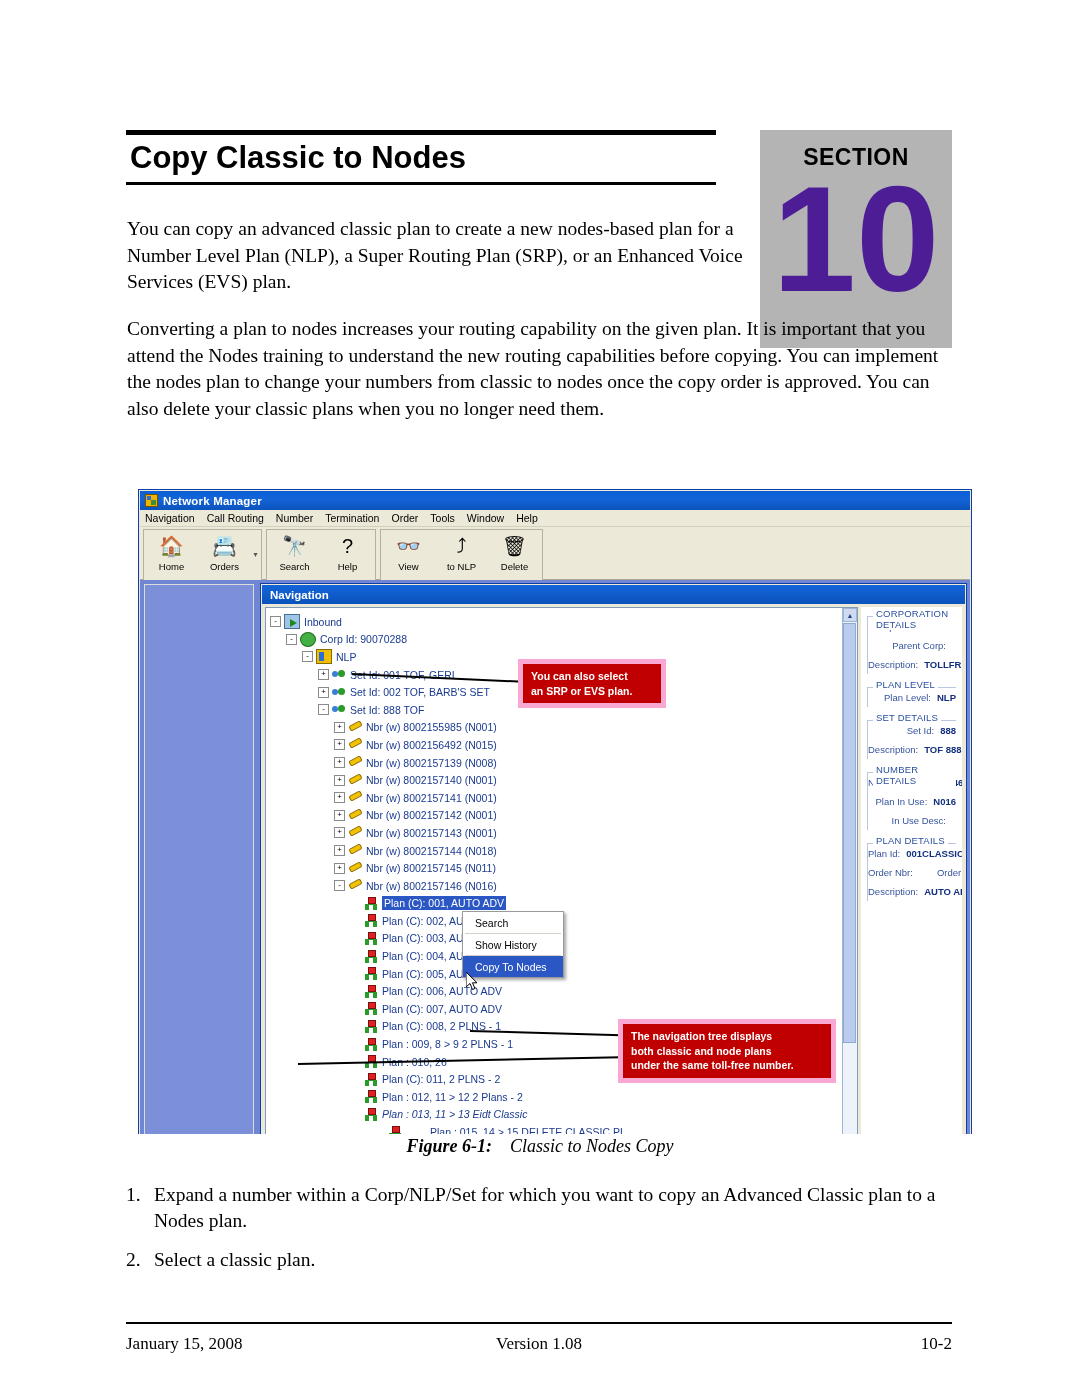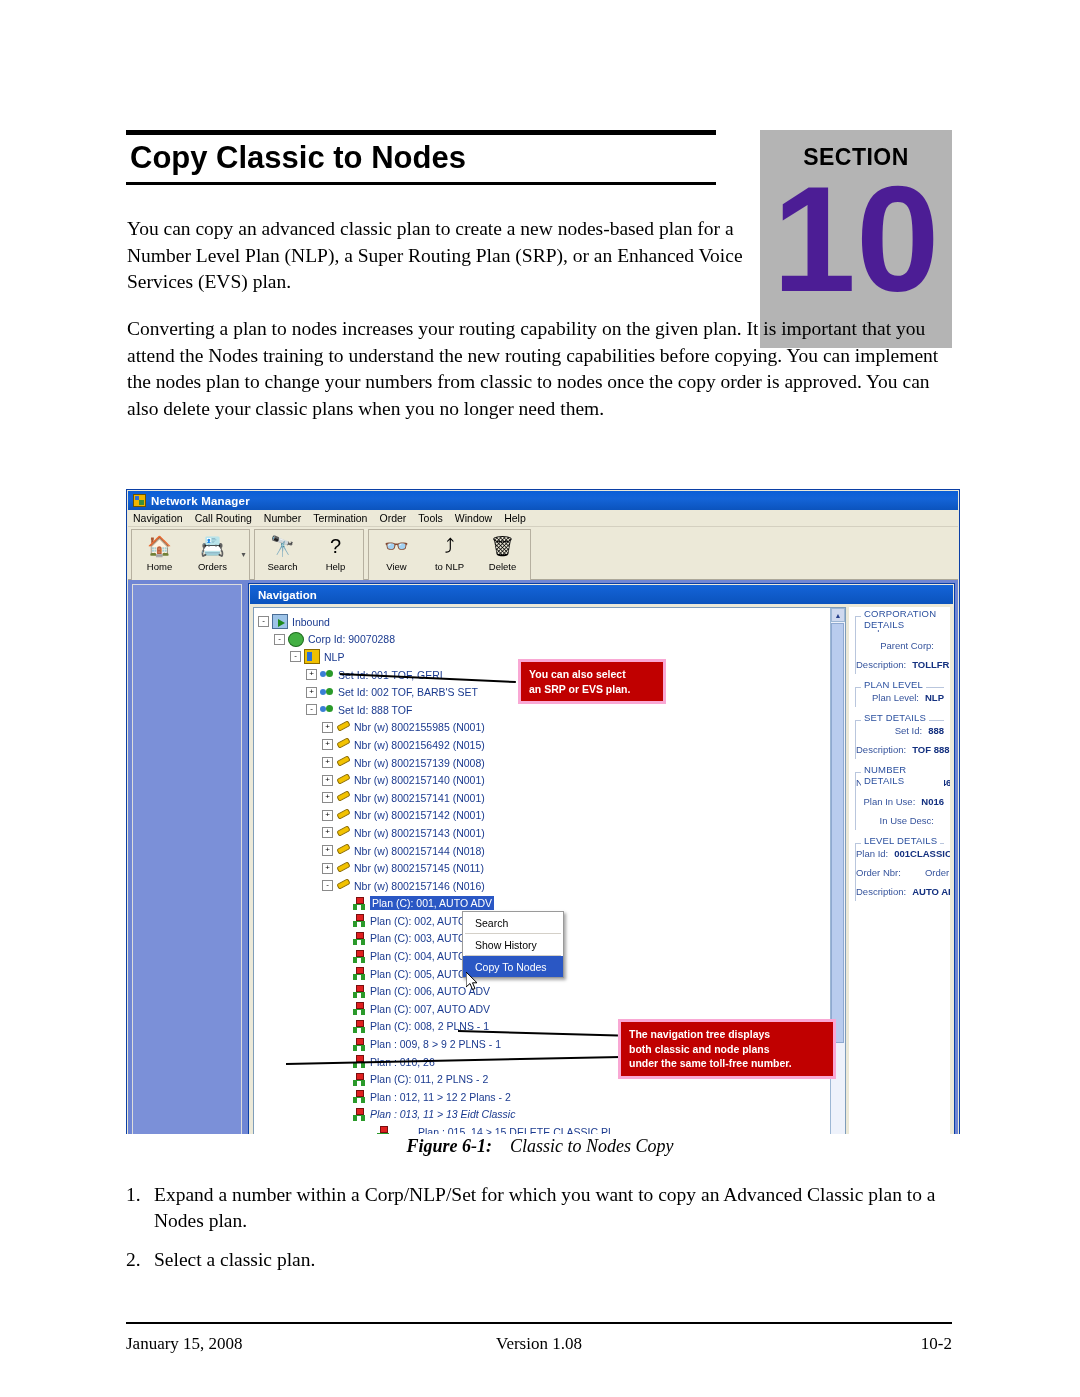--- a/index.html
+++ b/index.html
@@ -43,21 +43,21 @@
   .para{
     position:absolute;
     font-family:"Liberation Serif", serif;
     font-size:19.5px;line-height:26.5px;color:#000;
     text-align:left;
   }
   #para1{left:127px;top:216px;width:625px;}
   #para2{left:127px;top:316px;width:830px;}
 
   
-  .figure{position:absolute;left:126px;top:489px;width:834px;height:645px;overflow:hidden;}
+  .figure{position:absolute;left:138px;top:489px;width:834px;height:645px;overflow:hidden;}
 
   .app-window{
     position:absolute;left:0;top:0;width:834px;height:660px;
     background:#ece9d8;
     border:1px solid #0b3fa5;
     box-sizing:border-box;
     font-family:"Liberation Sans", sans-serif;
   }
   .titlebar{
     position:absolute;left:1px;top:1px;right:1px;height:19px;
@@ -170,21 +170,21 @@
     letter-spacing:.2px;
   }
   .dgroup .gbox{border-top:1px solid #b9c6dd;border-left:1px solid #b9c6dd;height:100%;}
   .drow{display:flex;align-items:center;height:19px;font-size:9.5px;white-space:nowrap;}
   .drow .dkey{color:#35539c;text-align:right;padding-right:6px;}
   .drow .dval{color:#13307f;font-weight:bold;}
   .drow .dkey2{color:#35539c;padding-left:18px;padding-right:6px;}
 
   
   .callout{
-    position:absolute;background:#c00000;border:3px solid #f9a8d4;
+    position:absolute;background:#c00000;border:5px solid #f9a8d4;
     color:#fff;font-family:"Liberation Sans", sans-serif;
     font-weight:bold;font-size:10.5px;line-height:14.5px;
     padding:5px 8px;box-sizing:border-box;white-space:pre-line;
   }
   #callout1{left:518px;top:659px;width:148px;}
   #callout2{left:618px;top:1019px;width:218px;}
   .leader{position:absolute;background:#000;}
 
   
   .ctxmenu{
@@ -513,21 +513,21 @@
                       <span class="dkey" style="width: 78px;">Plan In Use:</span>
                       <span class="dval">N016</span>
                     </div>
                     <div class="drow">
                       <span class="dkey" style="width: 78px;">In Use Desc:</span>
                       <span class="dval"></span>
                     </div>
                   </div>
                 </div>
                 <div class="dgroup">
-                  <div class="glabel">LEVEL DETAILS</div>
+                  <div class="glabel">PLAN DETAILS</div>
                   <div class="gbox">
                     <div class="drow">
                       <span class="dkey" style="width: 78px;">Plan Id:</span>
                       <span class="dval">001</span>
                       <span class="dval">CLASSIC PLAN</span>
                       <span class="dkey2"></span>
                     </div>
                     <div class="drow">
                       <span class="dkey" style="width: 78px;">Order Nbr:</span>
                       <span class="dval"></span>

